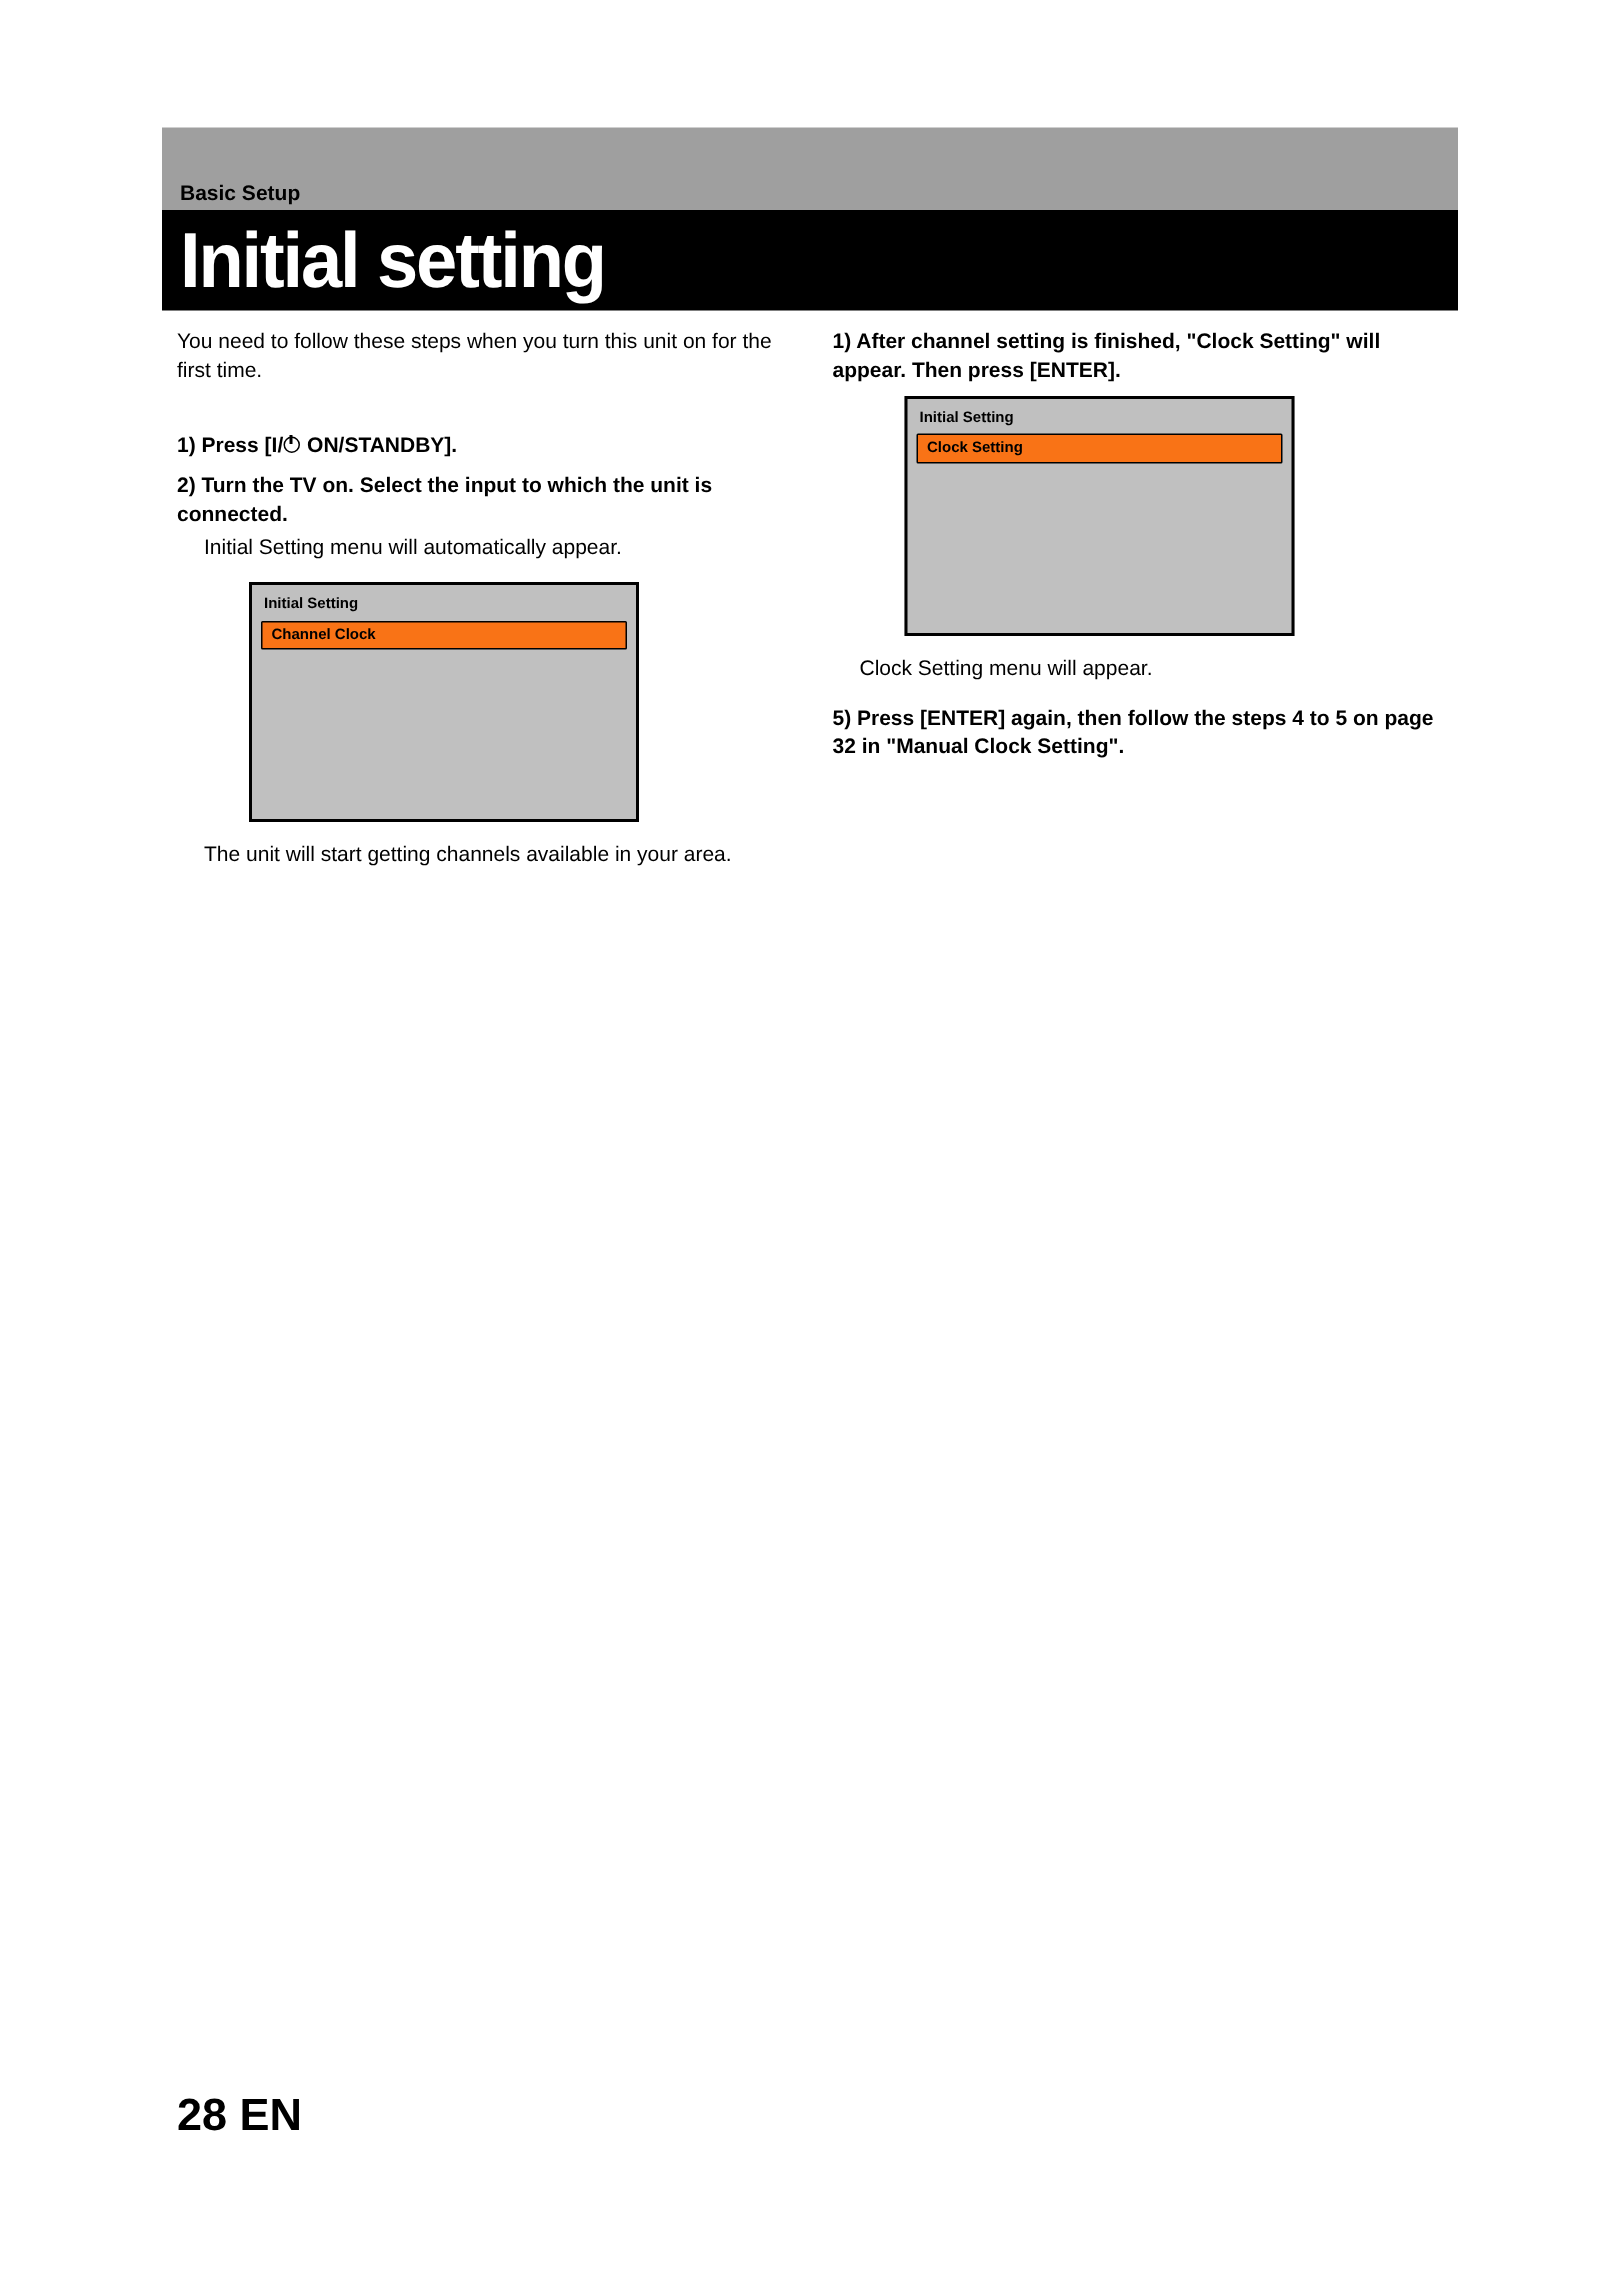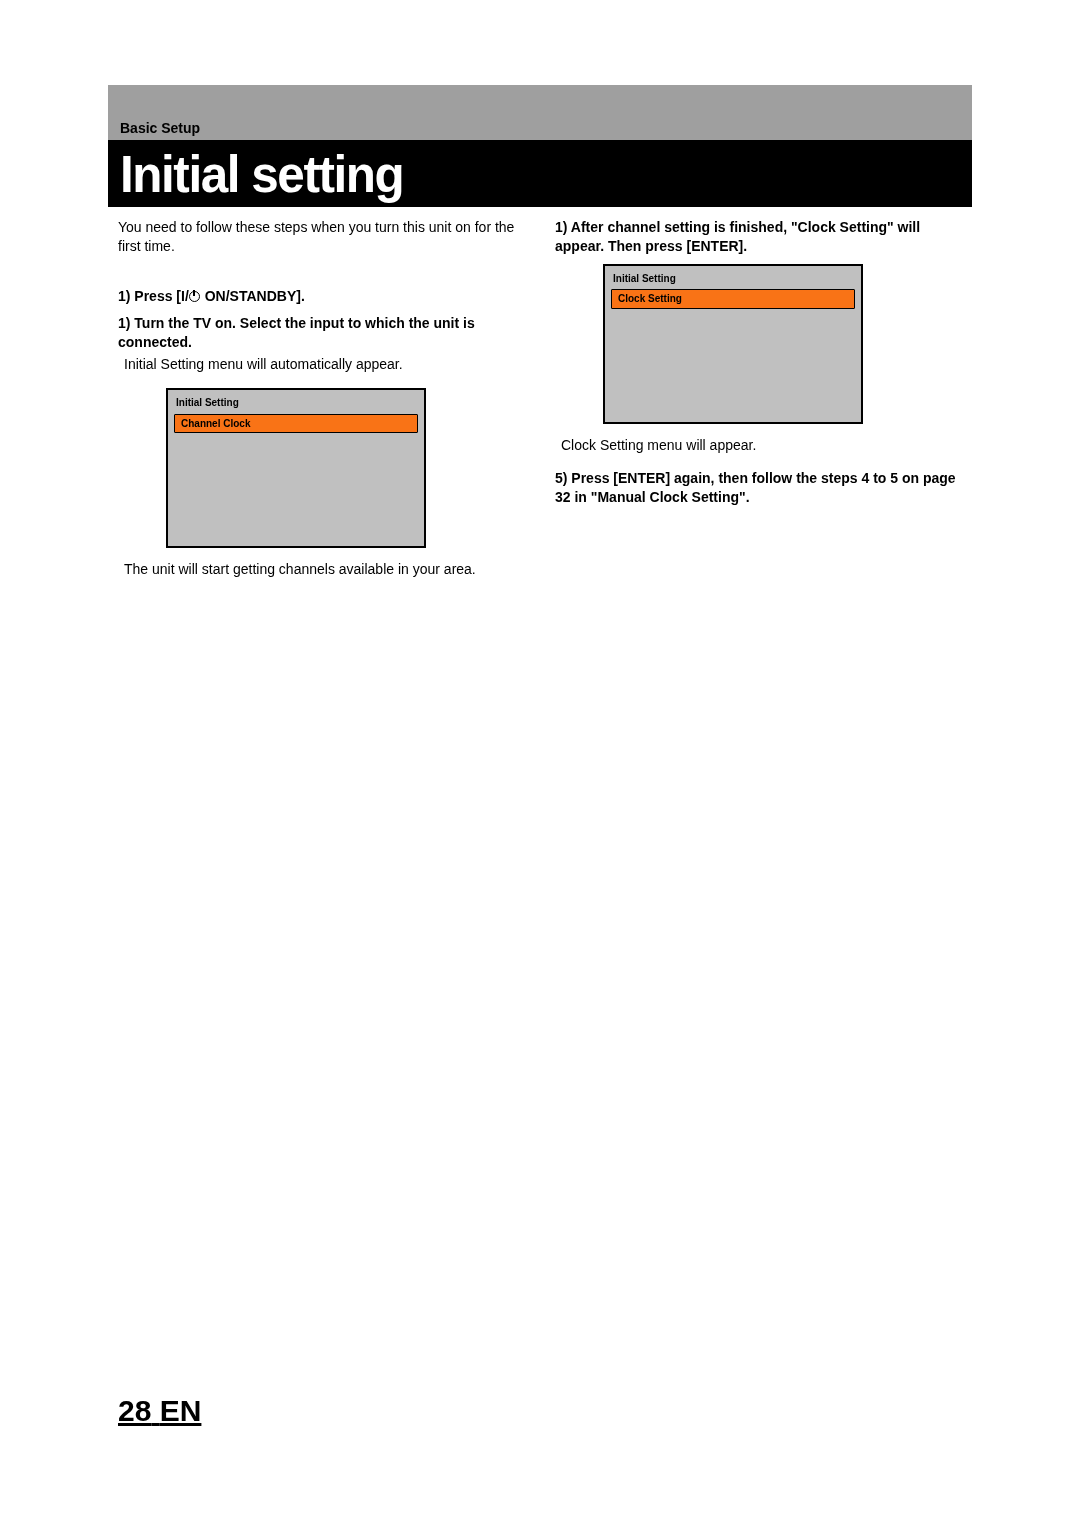--- a/index.html
+++ b/index.html
@@ -67,21 +67,21 @@
   }
   .intro {
     margin-bottom: 31px;
   }
   .step {
     font-weight: bold;
     margin-bottom: 8px;
   }
   .step-note {
     font-weight: normal;
-    margin-left: 6px;
+    margin-left: 18px;
     margin-bottom: 14px;
   }
   .power-icon {
     display: inline-block;
     width: 11px;
     height: 11px;
     border: 1.4px solid #000;
     border-radius: 50%;
     position: relative;
     vertical-align: -1px;
@@ -119,21 +119,20 @@
     font-size: 10px;
     font-weight: bold;
     background: #f97316;
   }
   .page-footer {
     position: absolute;
     bottom: 100px;
     left: 118px;
     font-size: 30px;
     font-weight: bold;
-    text-decoration: underline;
   }
 </style>
 </head>
 <body>
 
 <div class="page">
 
   <div class="gray-band"></div>
   <div class="section-label">Basic Setup</div>
 
@@ -143,21 +142,21 @@
 
   <div class="content">
 
     <div class="col">
       <div class="intro">You need to follow these steps when you turn this unit on for the first time.</div>
 
       <div class="step">
         <span>1) Press [I/</span><span class="power-icon"></span><span> ON/STANDBY].</span>
       </div>
 
-      <div class="step" style="margin-bottom:4px">1) Turn the TV on. Select the input to which the unit is connected.</div>
+      <div class="step" style="margin-bottom:4px">2) Turn the TV on. Select the input to which the unit is connected.</div>
       <div class="step-note">Initial Setting menu will automatically appear.</div>
 
 
       <div class="menu-box">
         <div class="menu-title">Initial Setting</div>
         <div class="menu-item-bar">Channel Clock</div>
       </div>
 
       <div class="step-note">The unit will start getting channels available in your area.</div>
     </div>

